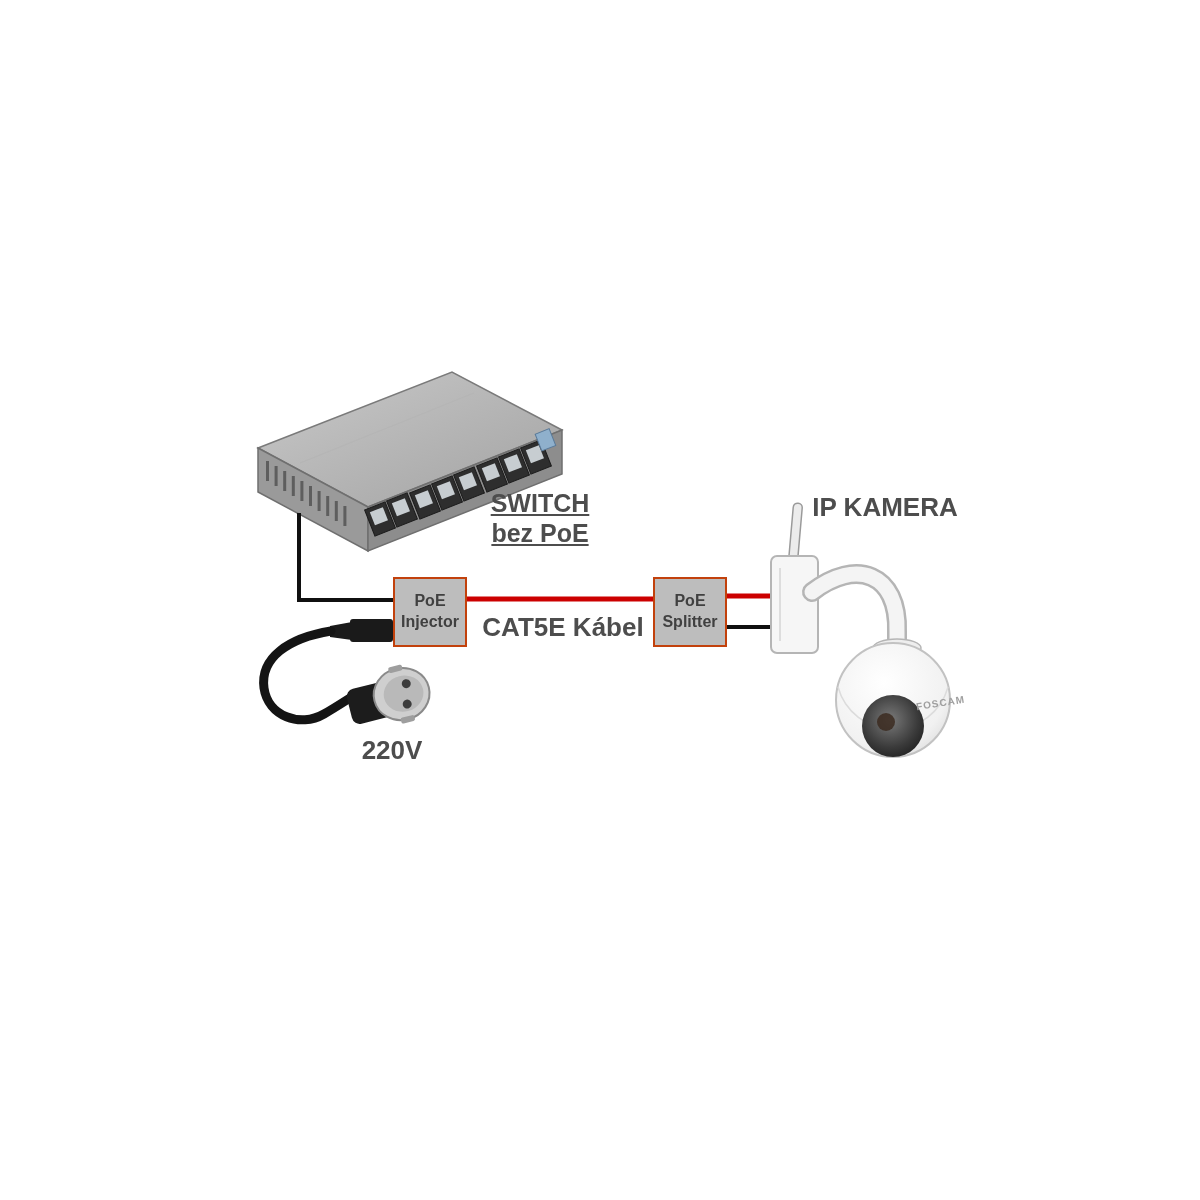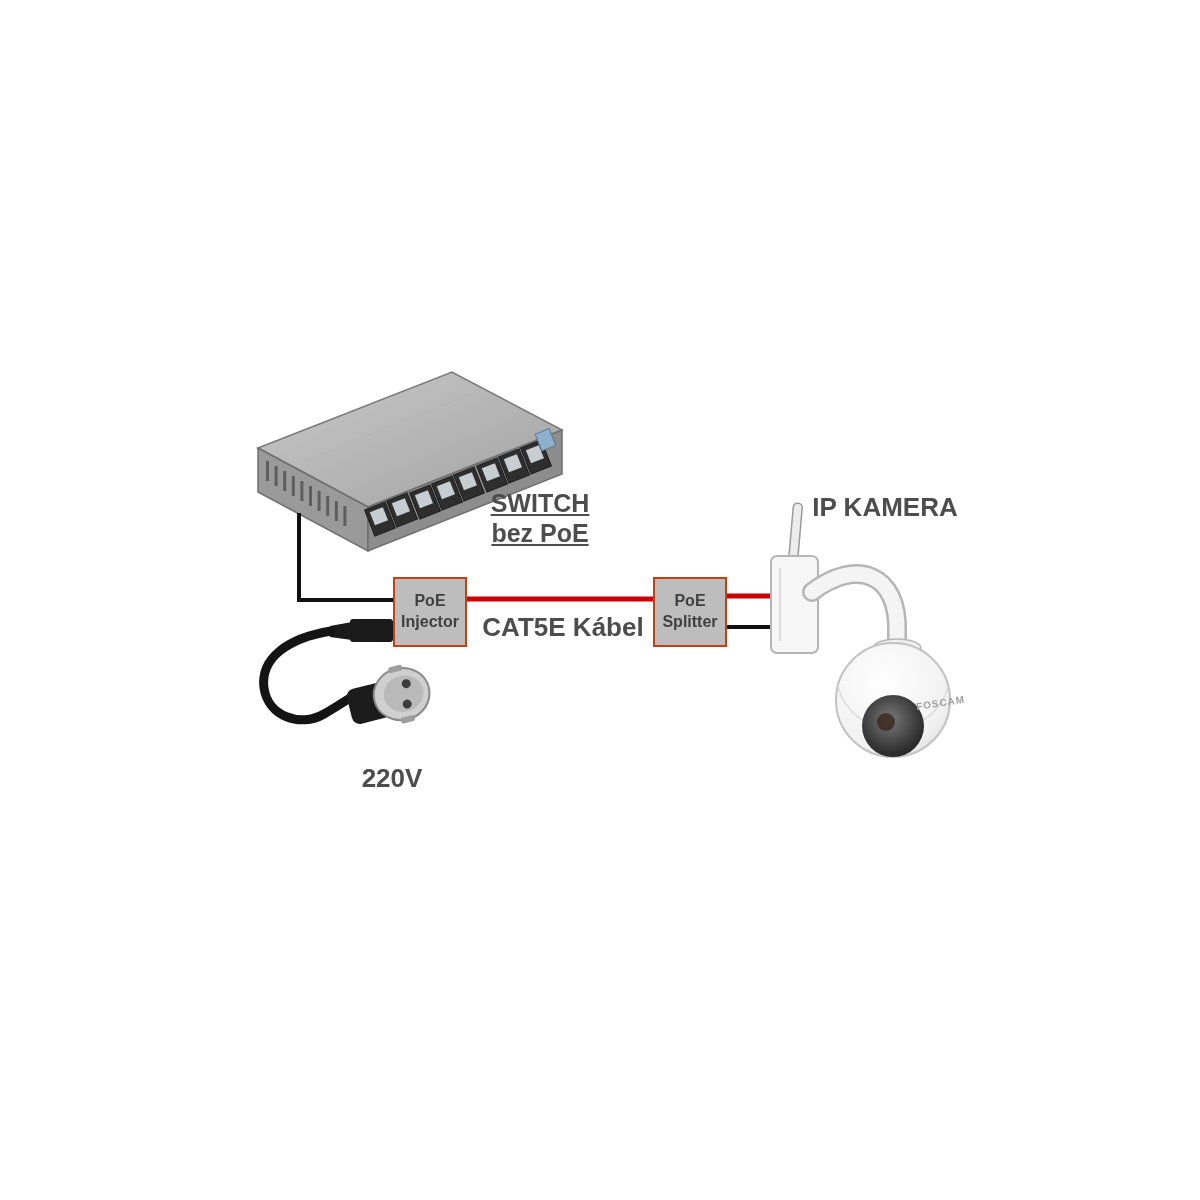--- a/index.html
+++ b/index.html
@@ -139,21 +139,21 @@
   </div>
 
   <div class="label mid" style="left:795px; top:493px; width:180px;">
     <div>IP KAMERA</div>
   </div>
 
   <div class="label mid" style="left:468px; top:613px; width:190px;">
     <div>CAT5E Kábel</div>
   </div>
 
-  <div class="label mid" style="left:342px; top:764px; width:100px;">
+  <div class="label mid" style="left:342px; top:736px; width:100px;">
     <div>220V</div>
   </div>
 
   <div class="poe-box" style="left:393px; top:577px;">
     <div>PoE</div>
     <div>Injector</div>
   </div>
 
   <div class="poe-box" style="left:653px; top:577px;">
     <div>PoE</div>

